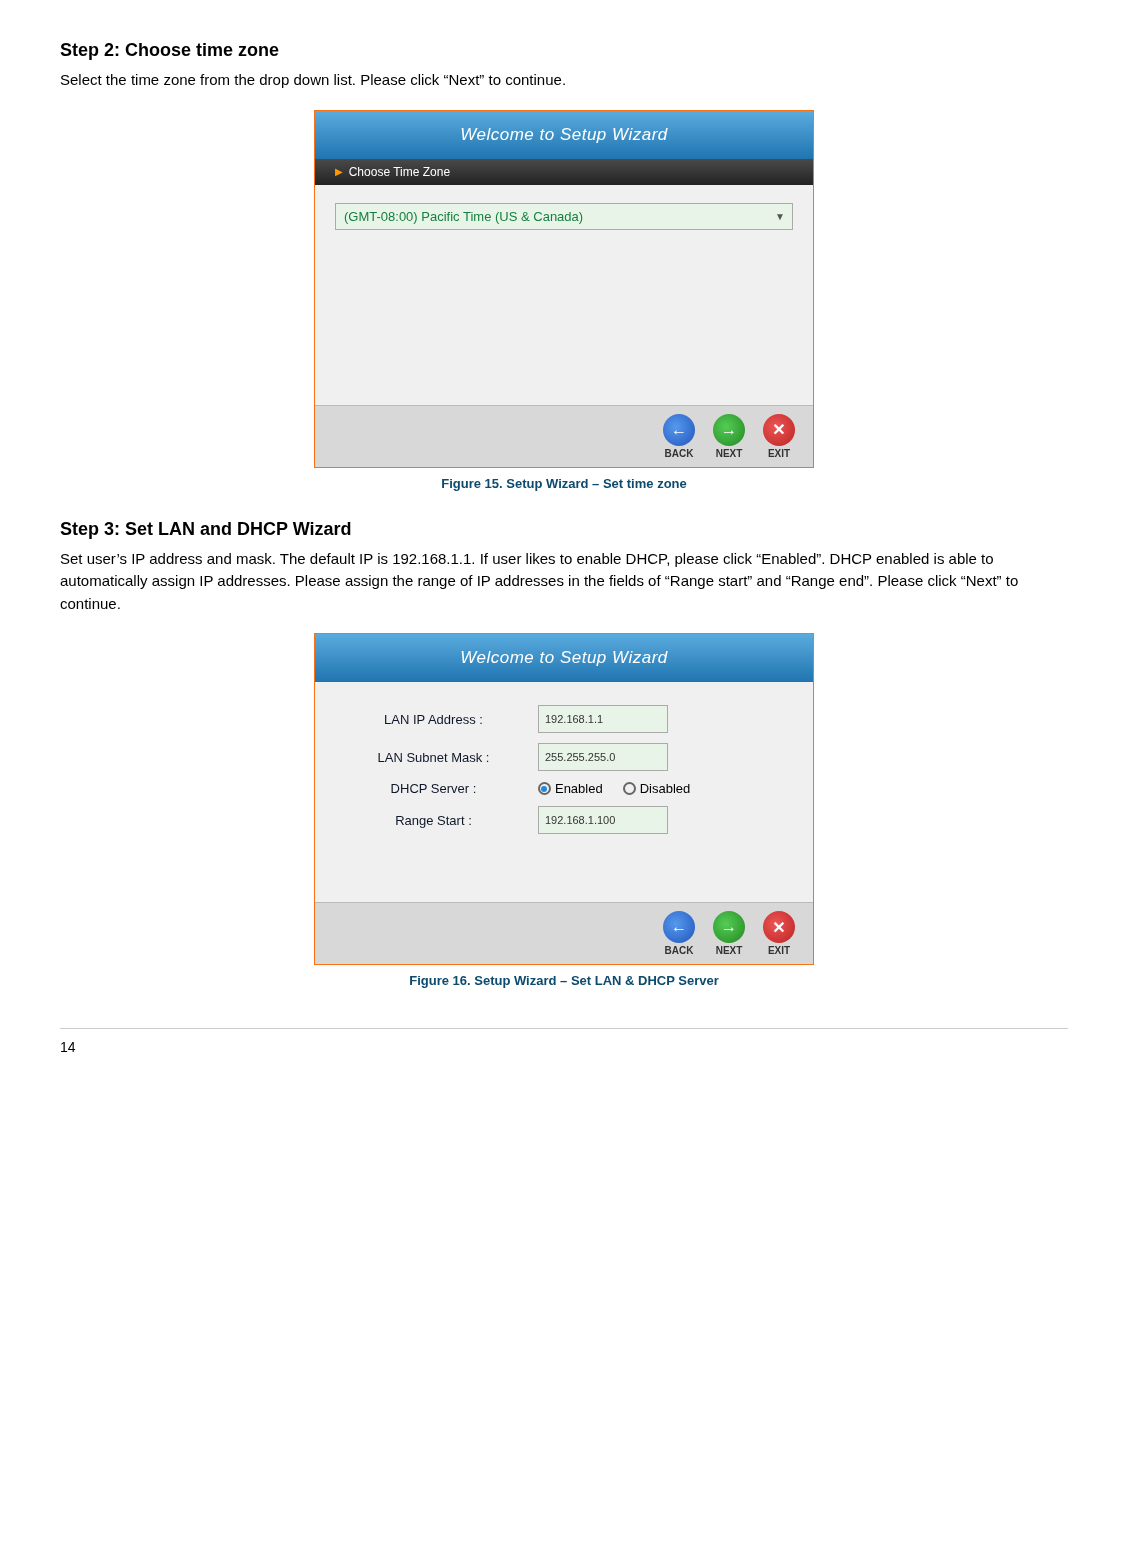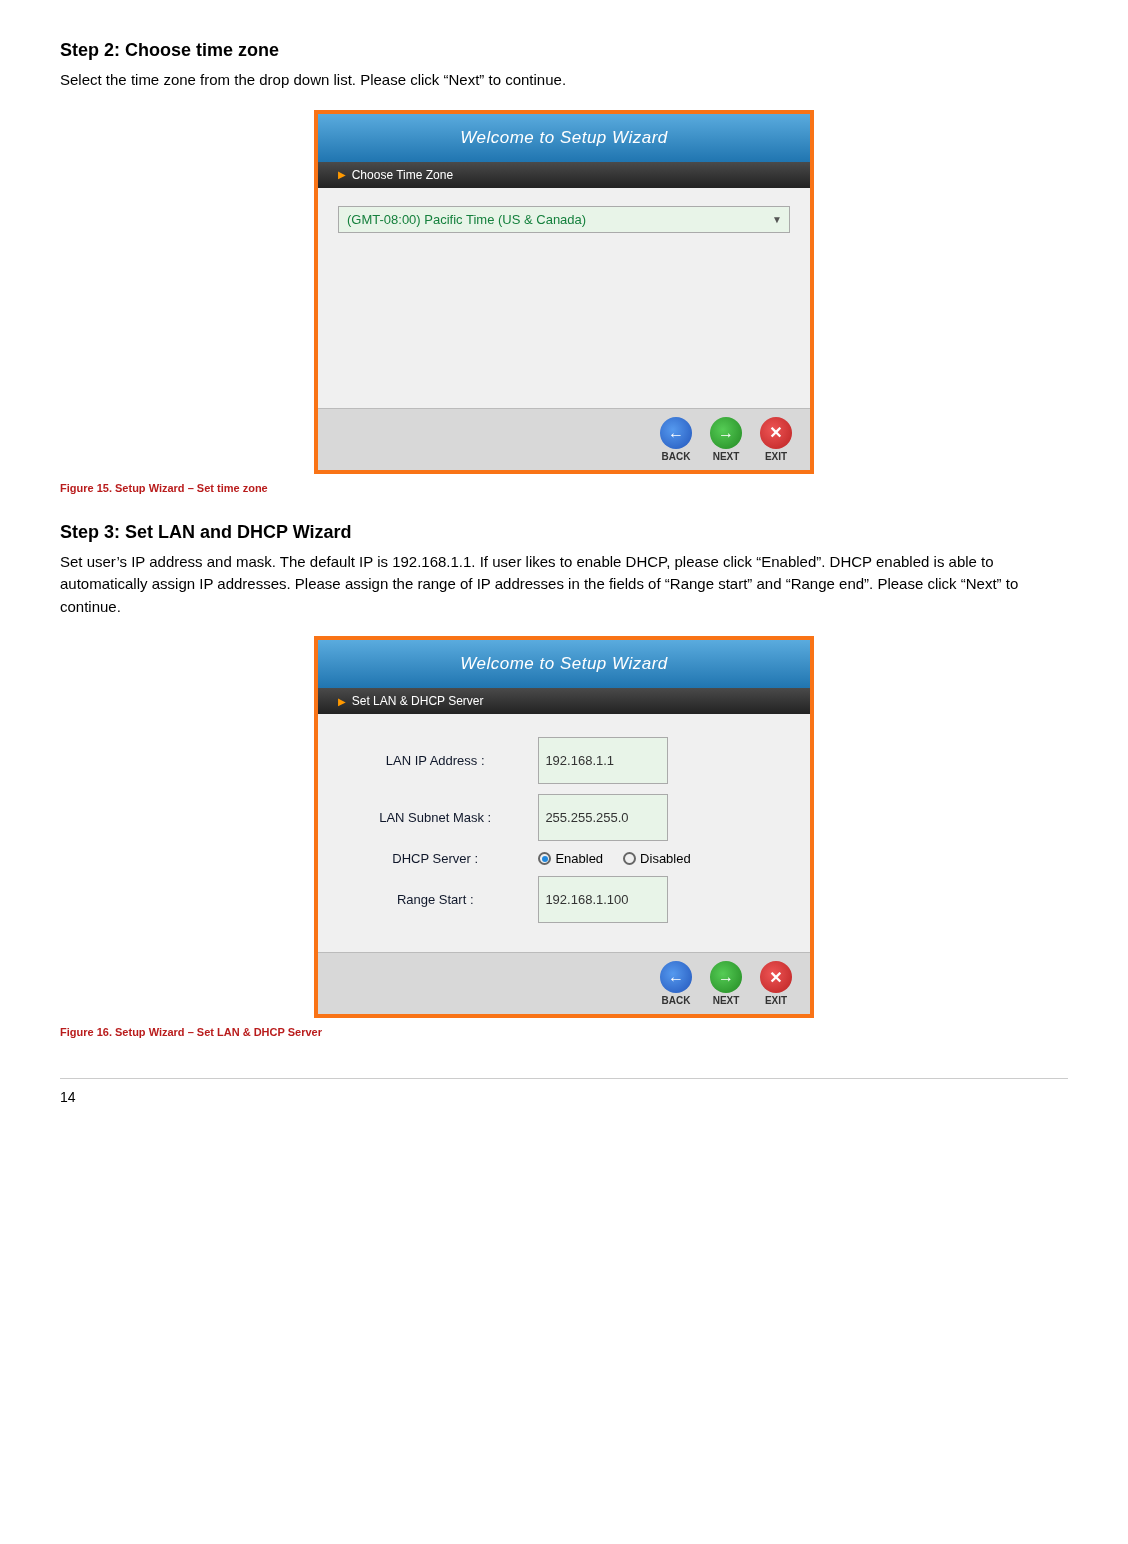--- a/index.html
+++ b/index.html
@@ -21,21 +21,21 @@
 
     .step-desc {
       font-size: 15px;
       margin-bottom: 18px;
       line-height: 1.5;
     }
 
     .wizard-container {
       width: 500px;
       margin: 0 auto 8px auto;
-      border: 4px solid #f97316;
+      border: 1px solid #f97316;
       background: #fff;
     }
 
     .wizard-header {
       background: linear-gradient(to bottom, #5aabde, #2075b0);
       color: #fff;
       text-align: center;
       font-size: 17px;
       padding: 14px 0;
       font-style: italic;
@@ -95,25 +95,25 @@
       justify-content: center;
       font-size: 16px;
       color: white;
     }
 
     .btn-back .btn-circle { background: radial-gradient(circle at 40% 40%, #5599ee, #2255bb); }
     .btn-next .btn-circle { background: radial-gradient(circle at 40% 40%, #55cc55, #228822); }
     .btn-exit .btn-circle { background: radial-gradient(circle at 40% 40%, #ee5555, #bb2222); }
 
     .figure-caption {
-      text-align: left;
-      font-size: 11px;
+      text-align: center;
+      font-size: 13px;
       font-weight: bold;
       margin-bottom: 28px;
-      color: #b91c1c;
+      color: #0c4a6e;
     }
 
     
     .timezone-select {
       width: 100%;
       padding: 5px 8px;
       font-size: 13px;
       border: 1px solid #aaa;
       background: #e8f4e8;
       color: #15803d;
@@ -153,22 +153,22 @@
     .form-label {
       text-align: center;
       white-space: nowrap;
       color: #0f172a;
       font-size: 13px;
     }
 
     .form-input {
       background: #e8f4e8;
       border: 1px solid #aaa;
-      padding: 15px 6px;
-      font-size: 13px;
+      padding: 7px 6px;
+      font-size: 11px;
       width: 130px;
       color: #333;
     }
 
     .radio-group {
       display: flex;
       align-items: center;
       gap: 20px;
       font-size: 13px;
     }
@@ -242,21 +242,20 @@
   </div>
 </div>
 
 <p class="figure-caption">Figure 15. Setup Wizard – Set time zone</p>
 
 <p class="step-title">Step 3: Set LAN and DHCP Wizard</p>
 <p class="step-desc">Set user’s IP address and mask. The default IP is 192.168.1.1. If user likes to enable DHCP, please click “Enabled”. DHCP enabled is able to automatically assign IP addresses. Please assign the range of IP addresses in the fields of “Range start” and “Range end”. Please click “Next” to continue.</p>
 
 <div class="wizard-container">
   <div class="wizard-header">Welcome to Setup Wizard</div>
-  <div class="wizard-section-bar">Set LAN &amp; DHCP Server</div>
   <div class="wizard-body">
     <table class="form-table">
       <tbody>
           <tr>
         <td class="form-label">LAN IP Address :</td>
         <td>
           <input class="form-input" type="text" value="192.168.1.1" style="">
         </td>
       </tr>
       <tr>

